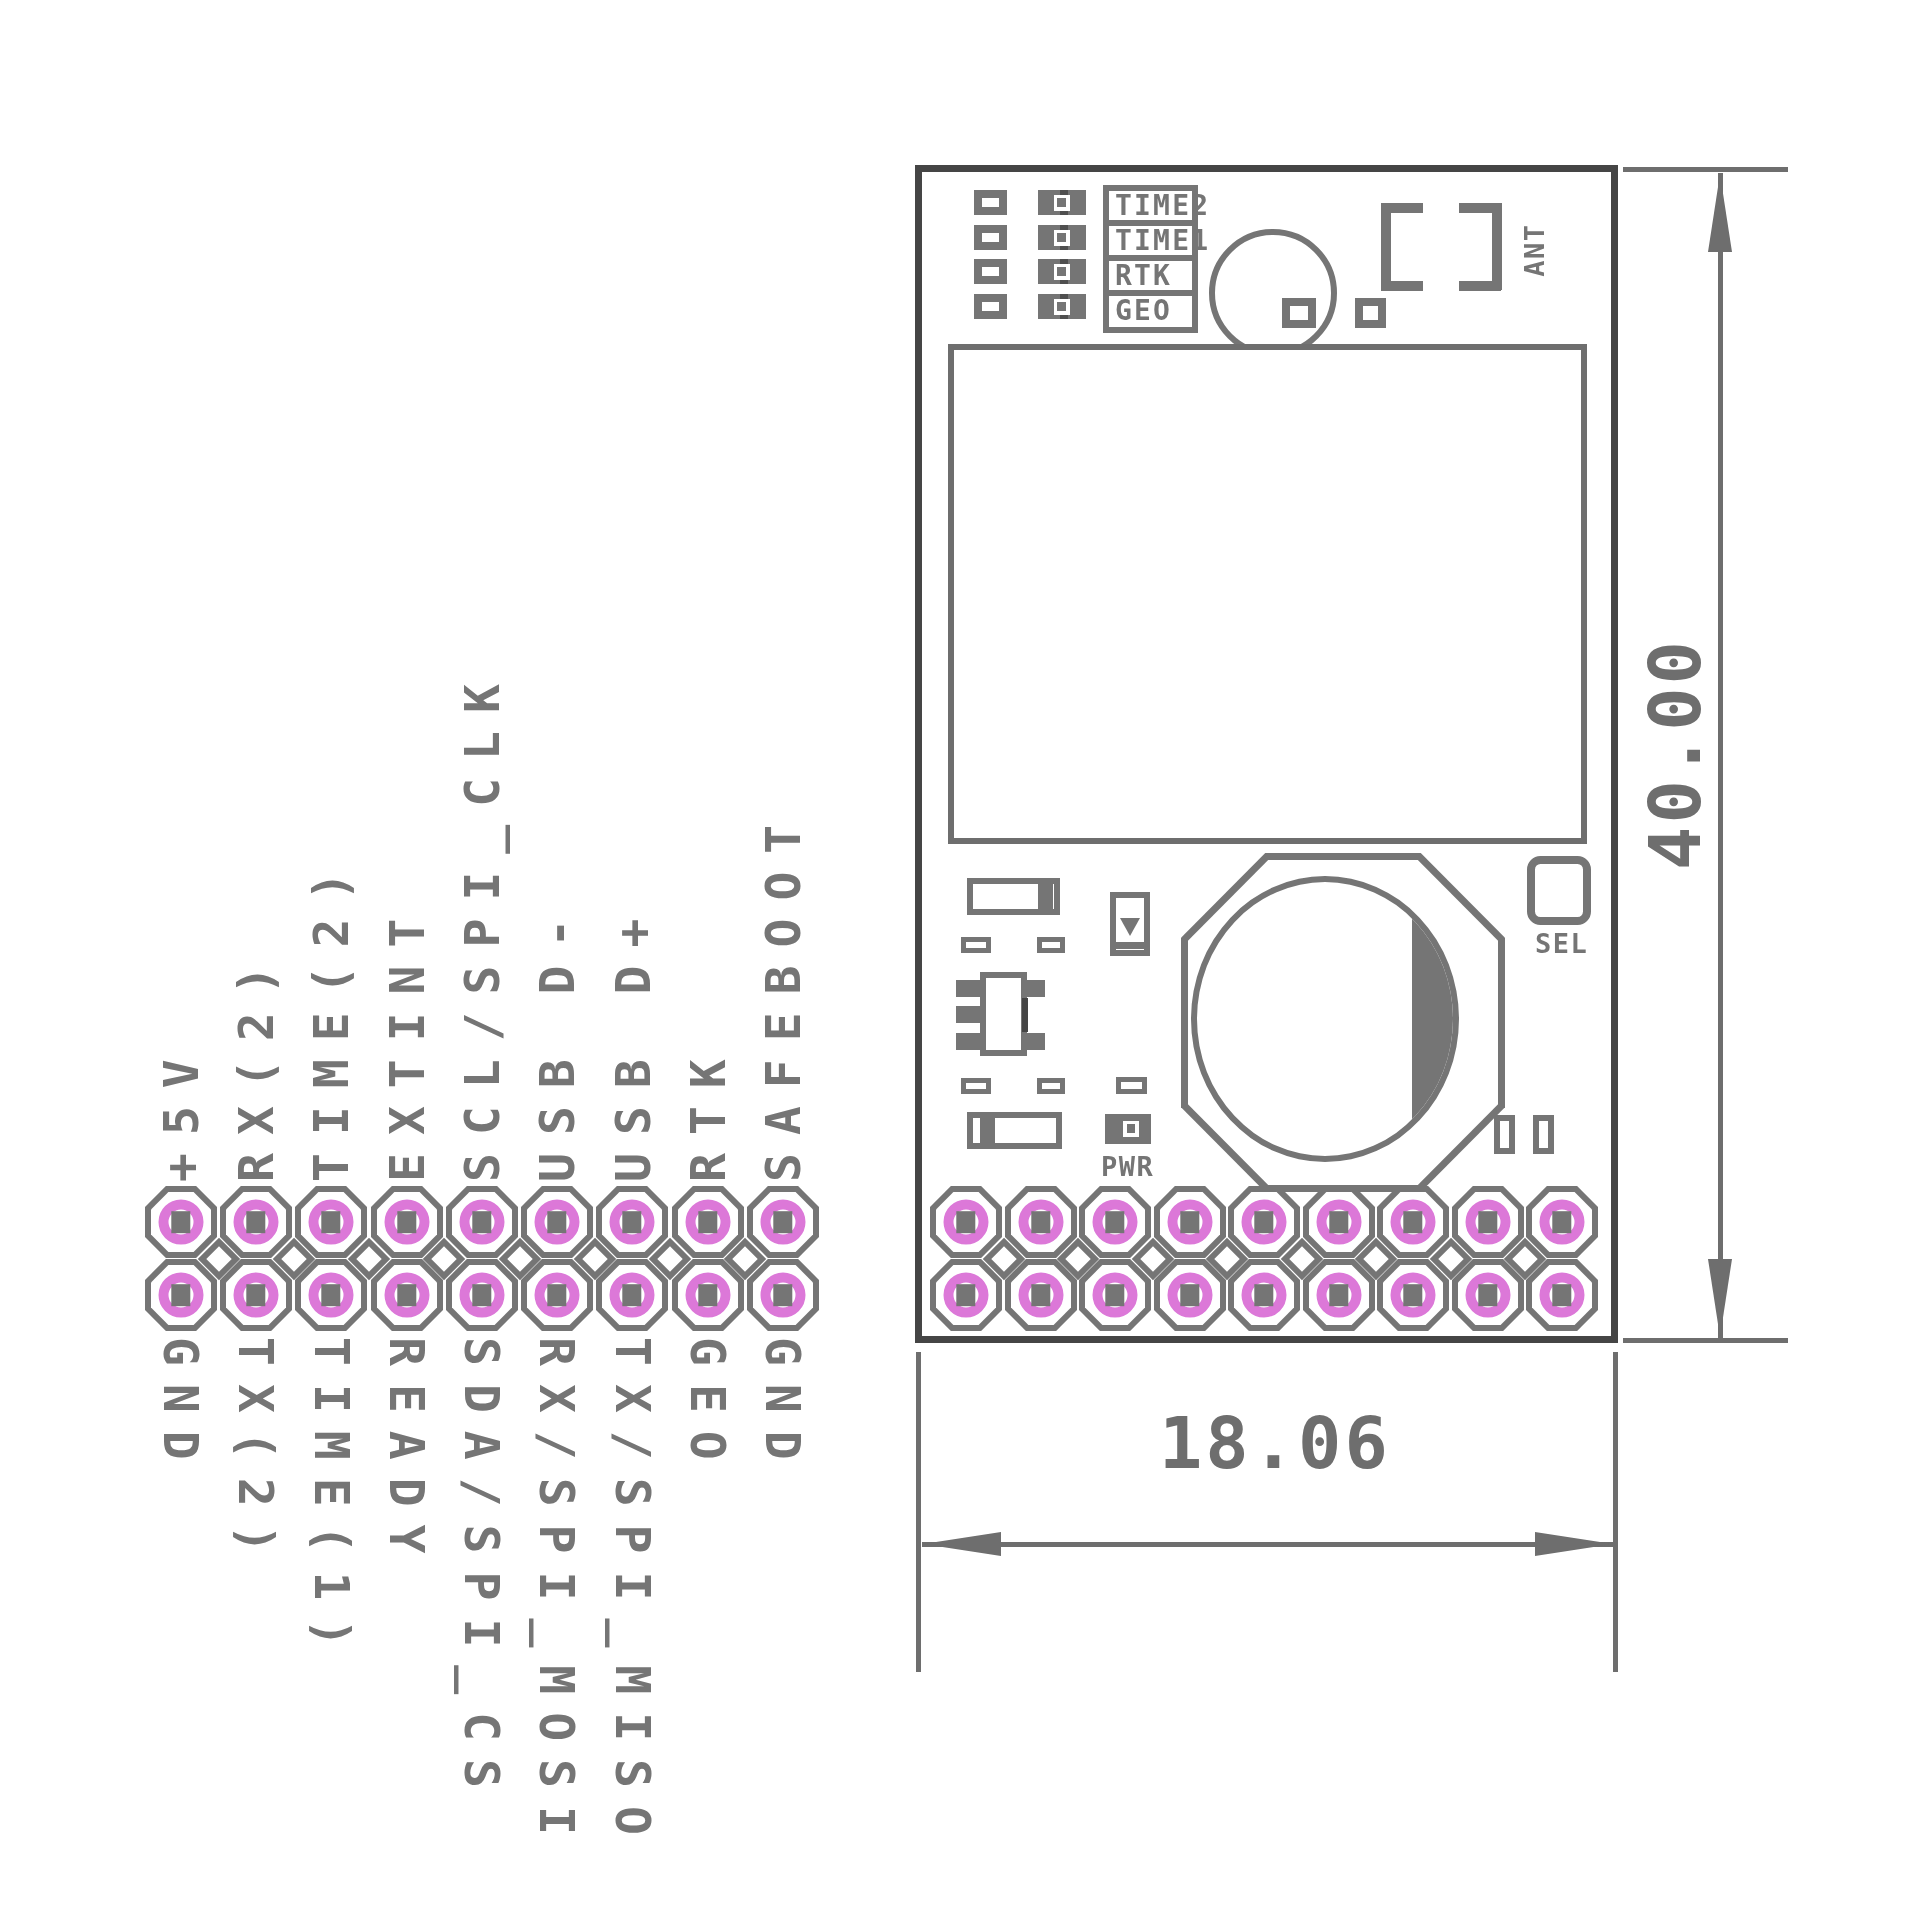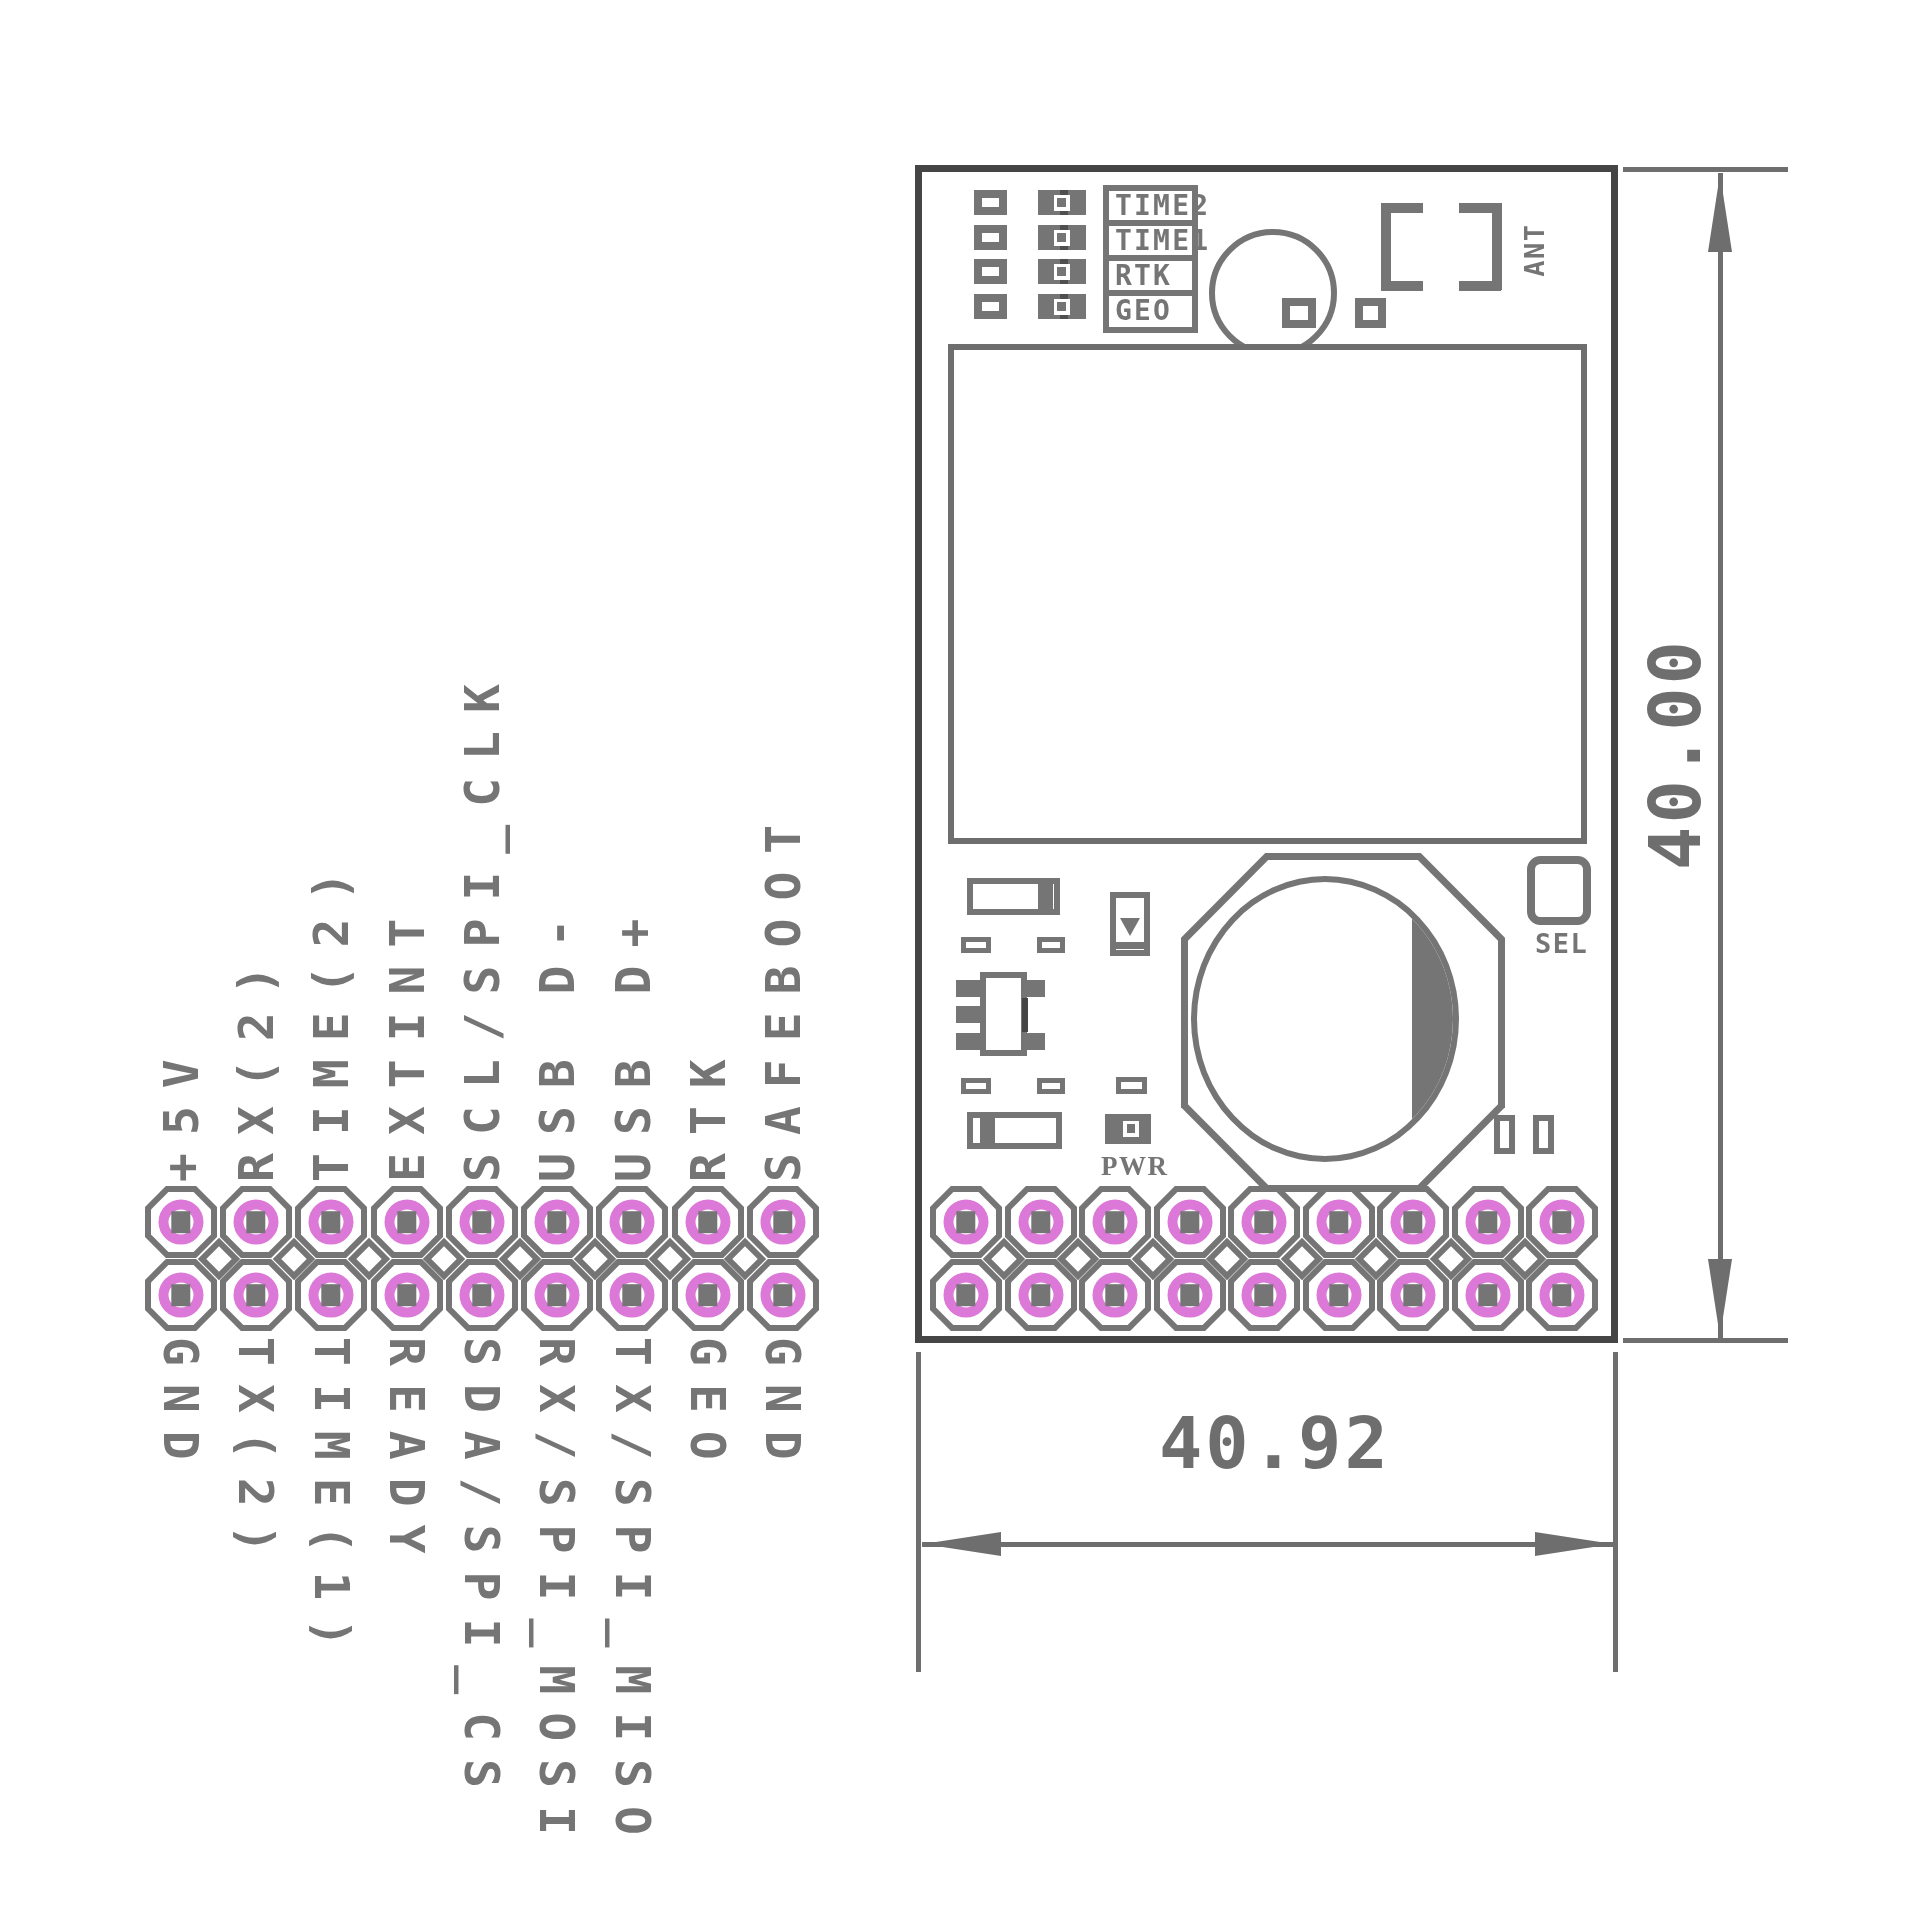--- a/index.html
+++ b/index.html
@@ -159,21 +159,21 @@
   </div>
 
   <div class="cap" style="left:967px;top:1112px;width:95px;height:37px;">
     <div class="bar" style="left:6.7px;width:15.6px;"></div>
   </div>
 
   <div class="pad" style="left:1105px;top:1114px;width:46px;height:30px;">
     <div class="hole" style="left:18px;top:6.7px;width:15.6px;height:16.4px;"></div>
     <div class="pad" style="left:21.6px;top:10.4px;width:8.2px;height:9px;"></div>
   </div>
-  <div class="tag" style="left:1101px;top:1151px;font-family:Liberation Serif, serif;">PWR</div>
+  <div class="tag" style="left:1101px;top:1151px;">PWR</div>
 
   <div class="minipad" style="left:1494px;top:1115px;width:21px;height:39px;border-width:6px;"></div>
   <div class="minipad" style="left:1533px;top:1115px;width:21px;height:39px;border-width:6px;"></div>
 
   <div id="board-pins">
       <div class="oct" style="left: 930px; top: 1186px; width: 72px; height: 72px;">
         <div class="oct-in"></div>
         <div class="ring"></div>
         <div class="ctr-sq"></div>
       </div>
@@ -397,16 +397,16 @@
   <div class="line" style="left:1718px;top:173px;width:5.2px;height:1165px;"></div>
   <div class="arr up" style="left:1708px;top:174px;"></div>
   <div class="arr down" style="left:1708px;top:1259px;"></div>
   <div class="dim-text rot abs" style="left:1675px;top:754px;">40.00</div>
 
   <div class="line" style="left:916px;top:1352px;width:5.2px;height:320px;"></div>
   <div class="line" style="left:1613px;top:1352px;width:5.2px;height:320px;"></div>
   <div class="line" style="left:922px;top:1542px;width:691px;height:5.2px;"></div>
   <div class="arr left" style="left:923px;top:1532px;"></div>
   <div class="arr right" style="left:1535px;top:1532px;"></div>
-  <div class="dim-text abs" style="left:1159px;top:1401px;">40.92</div>
+  <div class="dim-text abs" style="left:1159px;top:1401px;">18.06</div>
 
 </div>
 
 
 </body></html>

